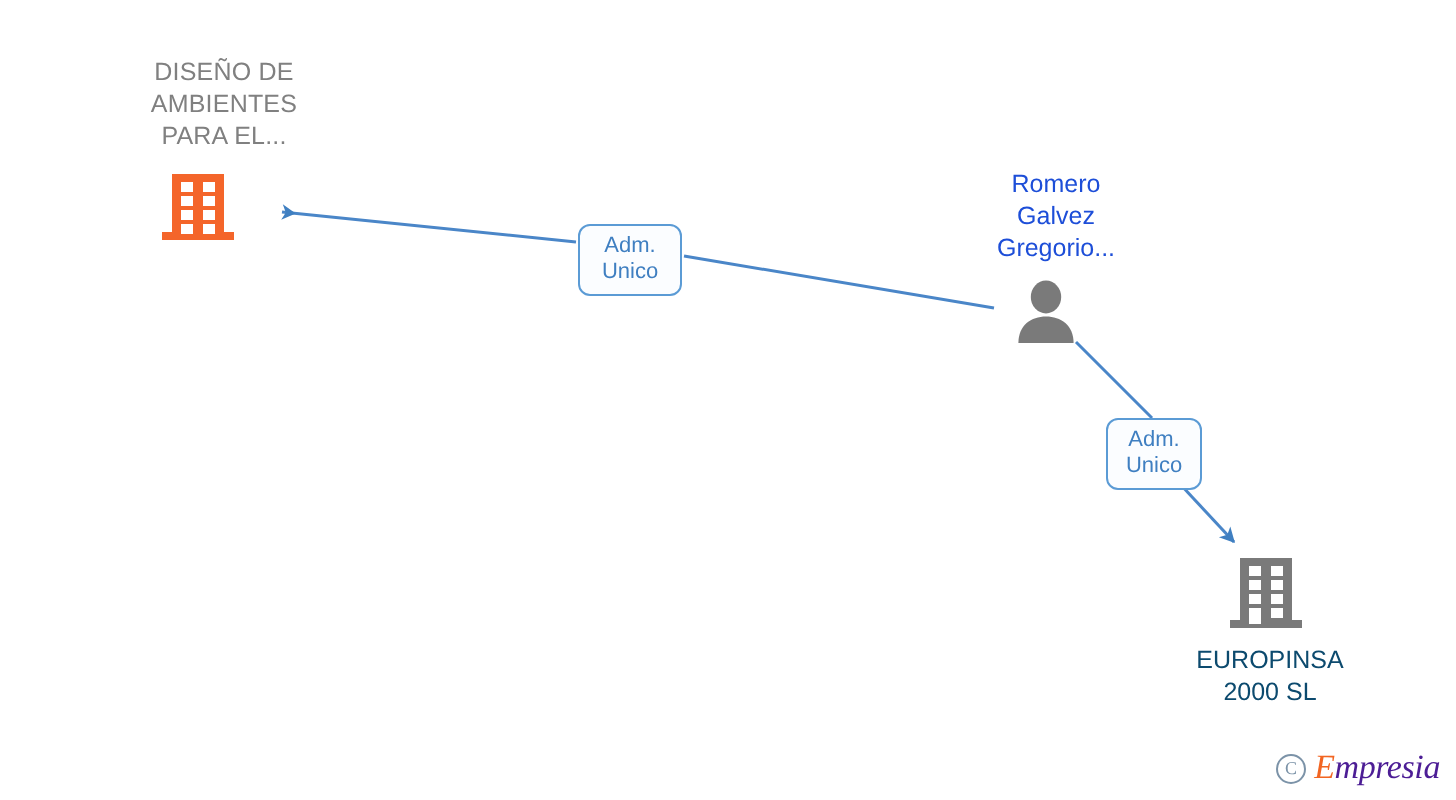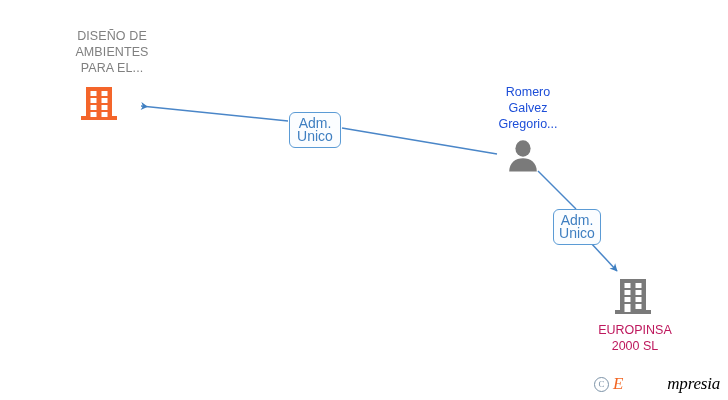--- a/index.html
+++ b/index.html
@@ -61,33 +61,33 @@
 
   
   .label-company-right {
     position: absolute;
     left: 575px;
     top: 322px;
     width: 120px;
     text-align: center;
     font-size: 12.5px;
     line-height: 16px;
-    color: #be185d;
+    color: #0c4a6e;
     white-space: pre-line;
   }
 
   
   .edge-badge {
     position: absolute;
     box-sizing: border-box;
     border: 1.4px solid #5b9bd5;
     border-radius: 6px;
     background: #fbfdff;
     color: #3f7fc1;
-    font-size: 14px;
+    font-size: 11px;
     line-height: 13px;
     text-align: center;
     padding: 4px 5px 4px 5px;
     white-space: pre-line;
     z-index: 5;
   }
   .badge-a { left: 289px; top: 112px; width: 52px; }
   .badge-b { left: 553px; top: 209px; width: 48px; }
 
   
@@ -110,21 +110,21 @@
     text-align: center;
     font-family: "Liberation Serif", serif;
   }
   .wm-text {
     font-family: "Liberation Serif", serif;
     font-style: italic;
     font-size: 17px;
     letter-spacing: -0.2px;
   }
   .wm-e { color: #f26522; }
-  .wm-rest { color: #000000; margin-left: 44px; }
+  .wm-rest { color: #4c1d95; }
 </style>
 </head>
 <body>
 
 <div id="canvas">
 
   <svg id="edges" viewBox="0 0 728 400" xmlns="http://www.w3.org/2000/svg">
     <defs>
       <marker id="arrowL" markerWidth="9" markerHeight="9" refX="7.5" refY="4.5" orient="auto" markerUnits="userSpaceOnUse">
         <path d="M7.5,0.6 L0.6,4.5 L7.5,8.4 L5.6,4.5 Z" fill="#3f7fc1"></path>

